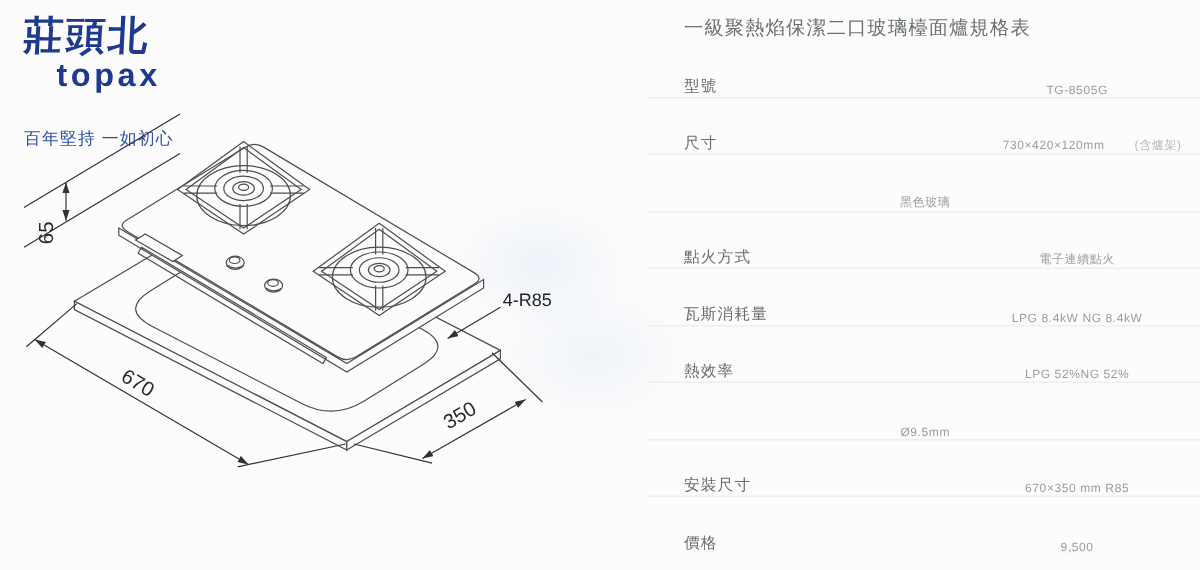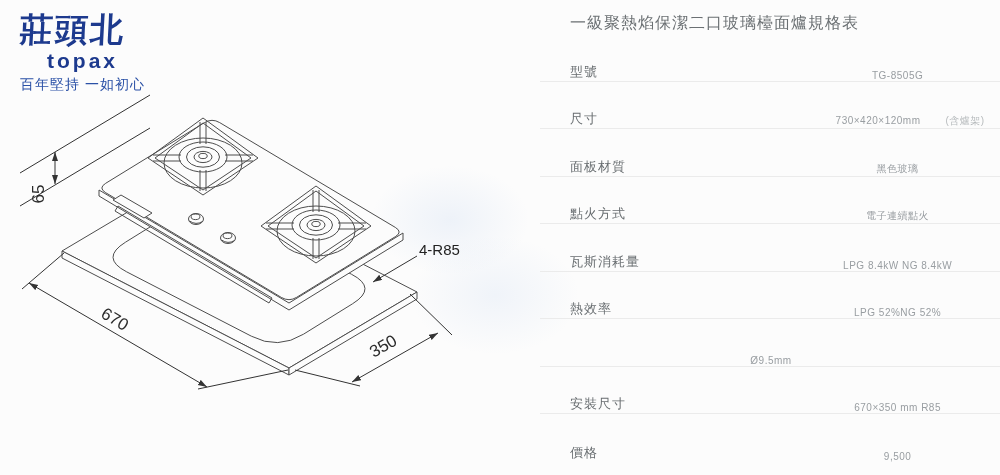--- a/index.html
+++ b/index.html
@@ -9,25 +9,25 @@
     font-family:"Liberation Sans","DejaVu Sans",sans-serif;
   }
   
   .logo{position:absolute;left:20px;top:12px;width:220px;}
   .logo-zh{
     font-family:"DejaVu Serif","Liberation Serif",serif;
     font-size:33px;font-weight:bold;color:#1d3a8e;letter-spacing:2px;
     transform:skewX(-3deg);line-height:1.1;
   }
   .logo-en{
-    font-size:21px;font-weight:bold;color:#1d3a8e;letter-spacing:3px;
+    font-size:27px;font-weight:bold;color:#1d3a8e;letter-spacing:3px;
     margin:2px 0 0 27px;line-height:1;
   }
   .logo-tag{
-    font-size:14px;color:#2b51a6;letter-spacing:1px;margin-top:5px;
+    font-size:14px;color:#2b51a6;letter-spacing:1px;margin-top:30px;
   }
   
   .wm{position:absolute;border-radius:50%;pointer-events:none;}
   .wm1{left:370px;top:165px;width:160px;height:110px;
        background:radial-gradient(ellipse at center,rgba(140,175,225,.13),rgba(140,175,225,0) 70%);}
   .wm2{left:410px;top:235px;width:170px;height:120px;
        background:radial-gradient(ellipse at center,rgba(140,175,225,.11),rgba(140,175,225,0) 70%);}
   
   .drawing{position:absolute;left:0;top:0;width:500px;height:475px;}
   .drawing svg{display:block;}
@@ -157,21 +157,20 @@
   <div id="spec-rows">
       <div class="spec-row">
         <div class="spec-label">型號</div>
         <div class="spec-value"><span>TG-8505G</span><span class="note"></span></div>
       </div>
       <div class="spec-row">
         <div class="spec-label">尺寸</div>
         <div class="spec-value"><span>730×420×120mm</span><span class="note">(含爐架)</span></div>
       </div>
       <div class="spec-row">
-        <div class="spec-label">面板材質</div>
         <div class="spec-value"><span>黑色玻璃</span><span class="note"></span></div>
       </div>
       <div class="spec-row">
         <div class="spec-label">點火方式</div>
         <div class="spec-value"><span>電子連續點火</span><span class="note"></span></div>
       </div>
       <div class="spec-row">
         <div class="spec-label">瓦斯消耗量</div>
         <div class="spec-value"><span>LPG 8.4kW NG 8.4kW</span><span class="note"></span></div>
       </div>

